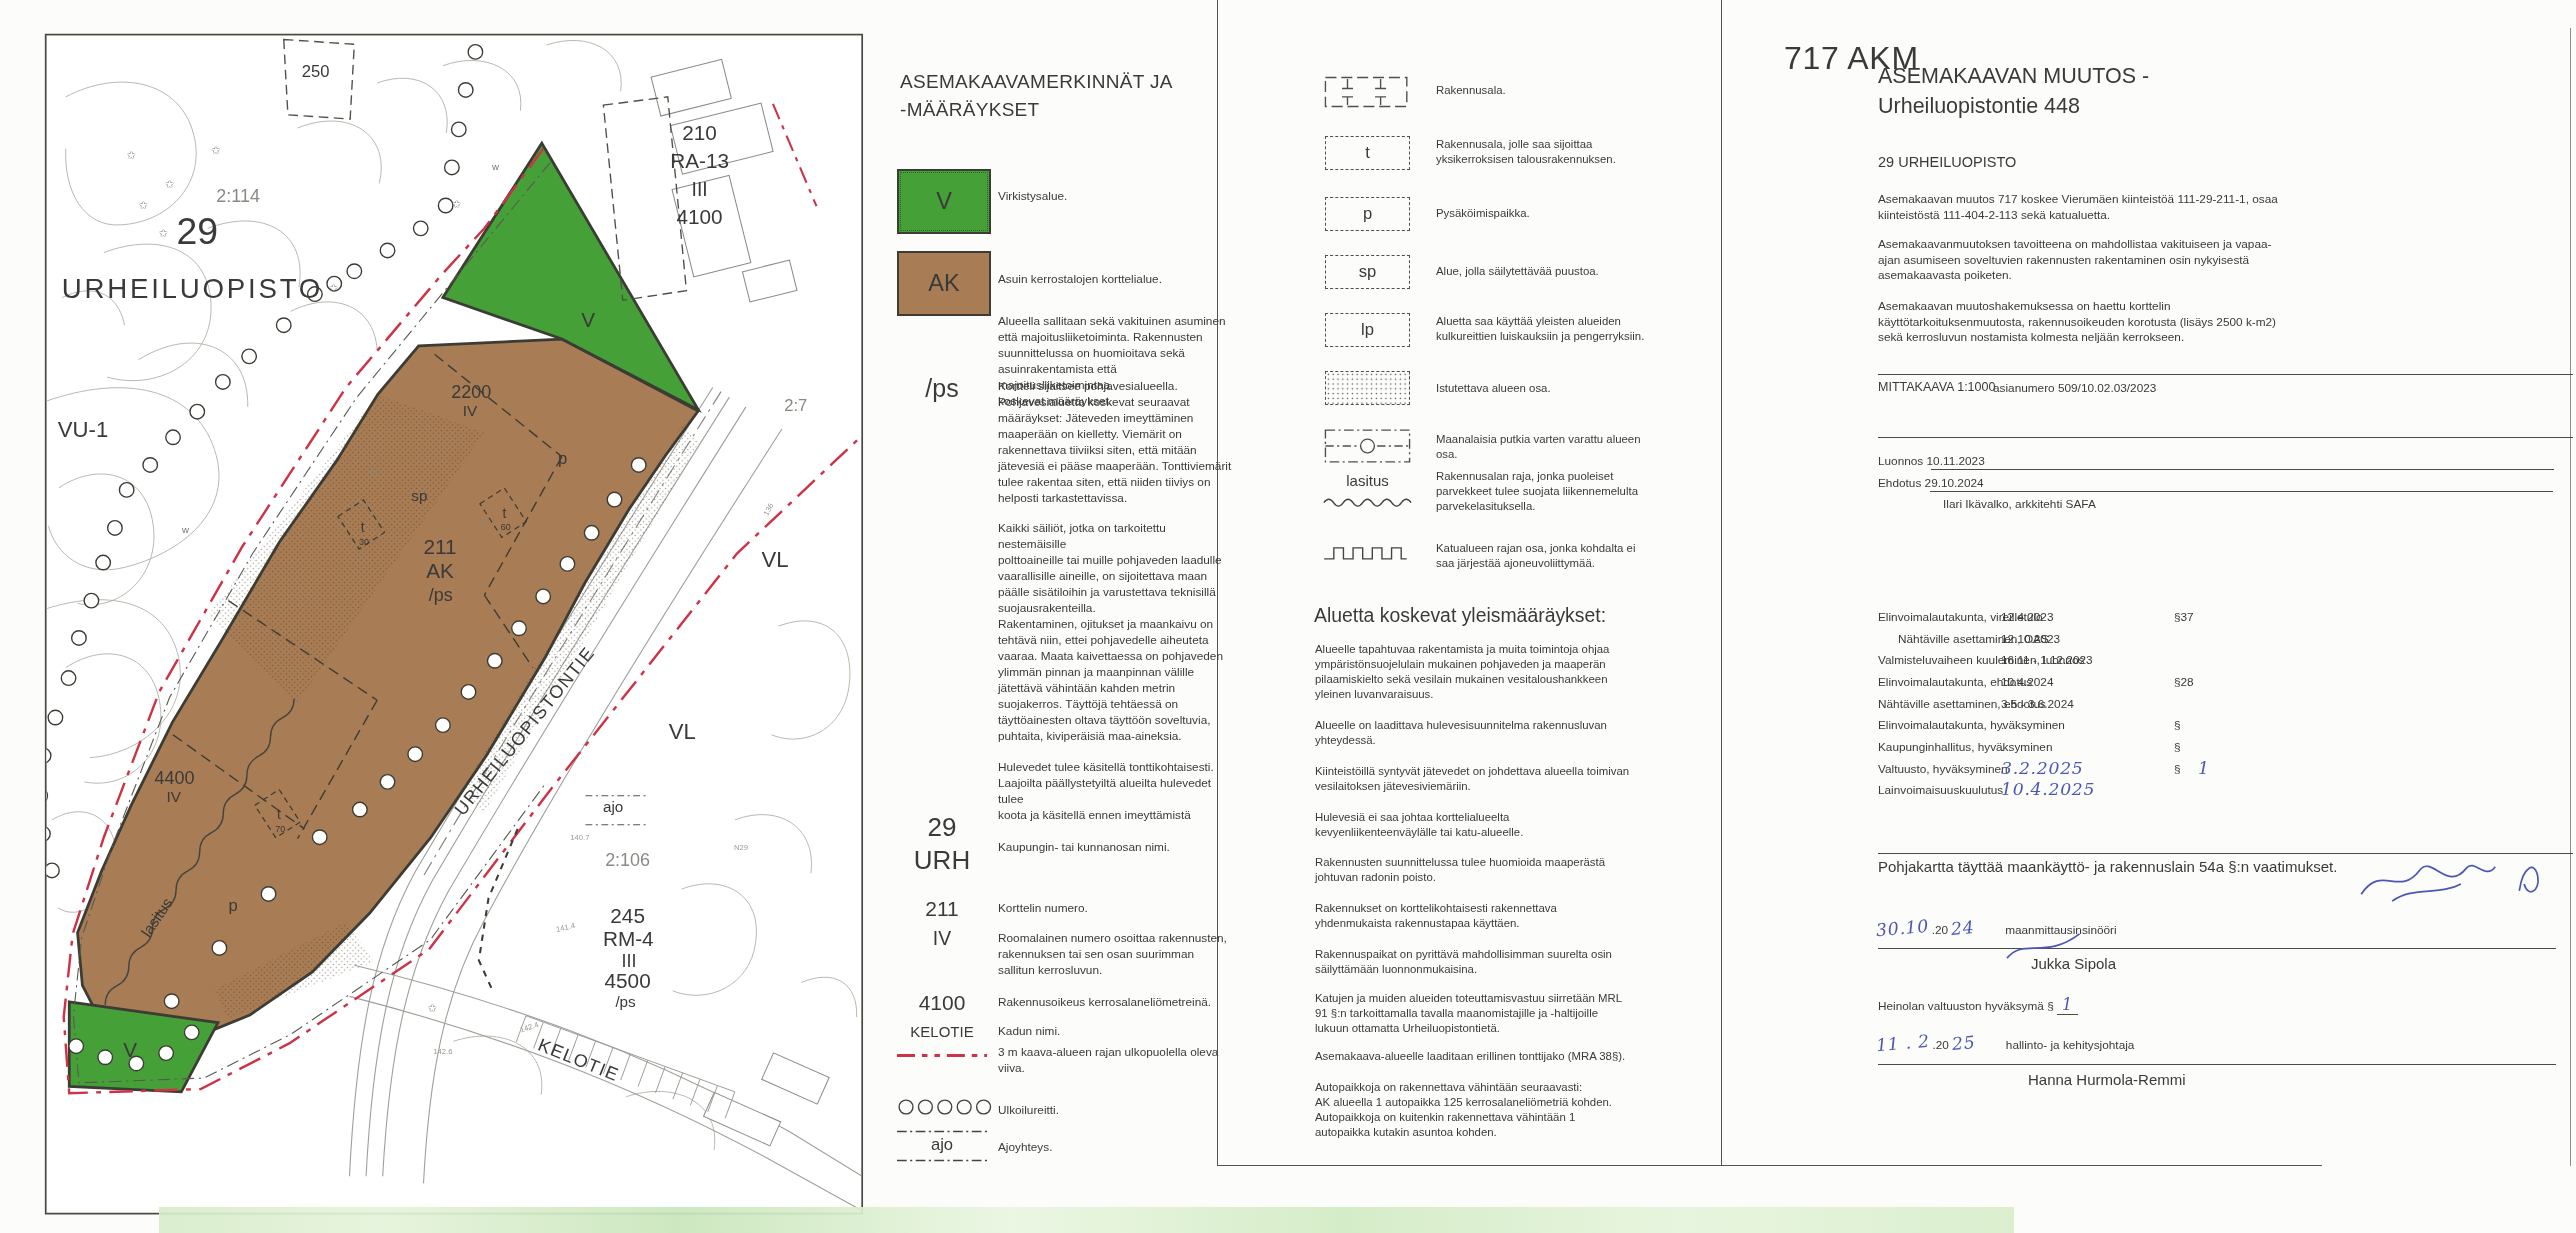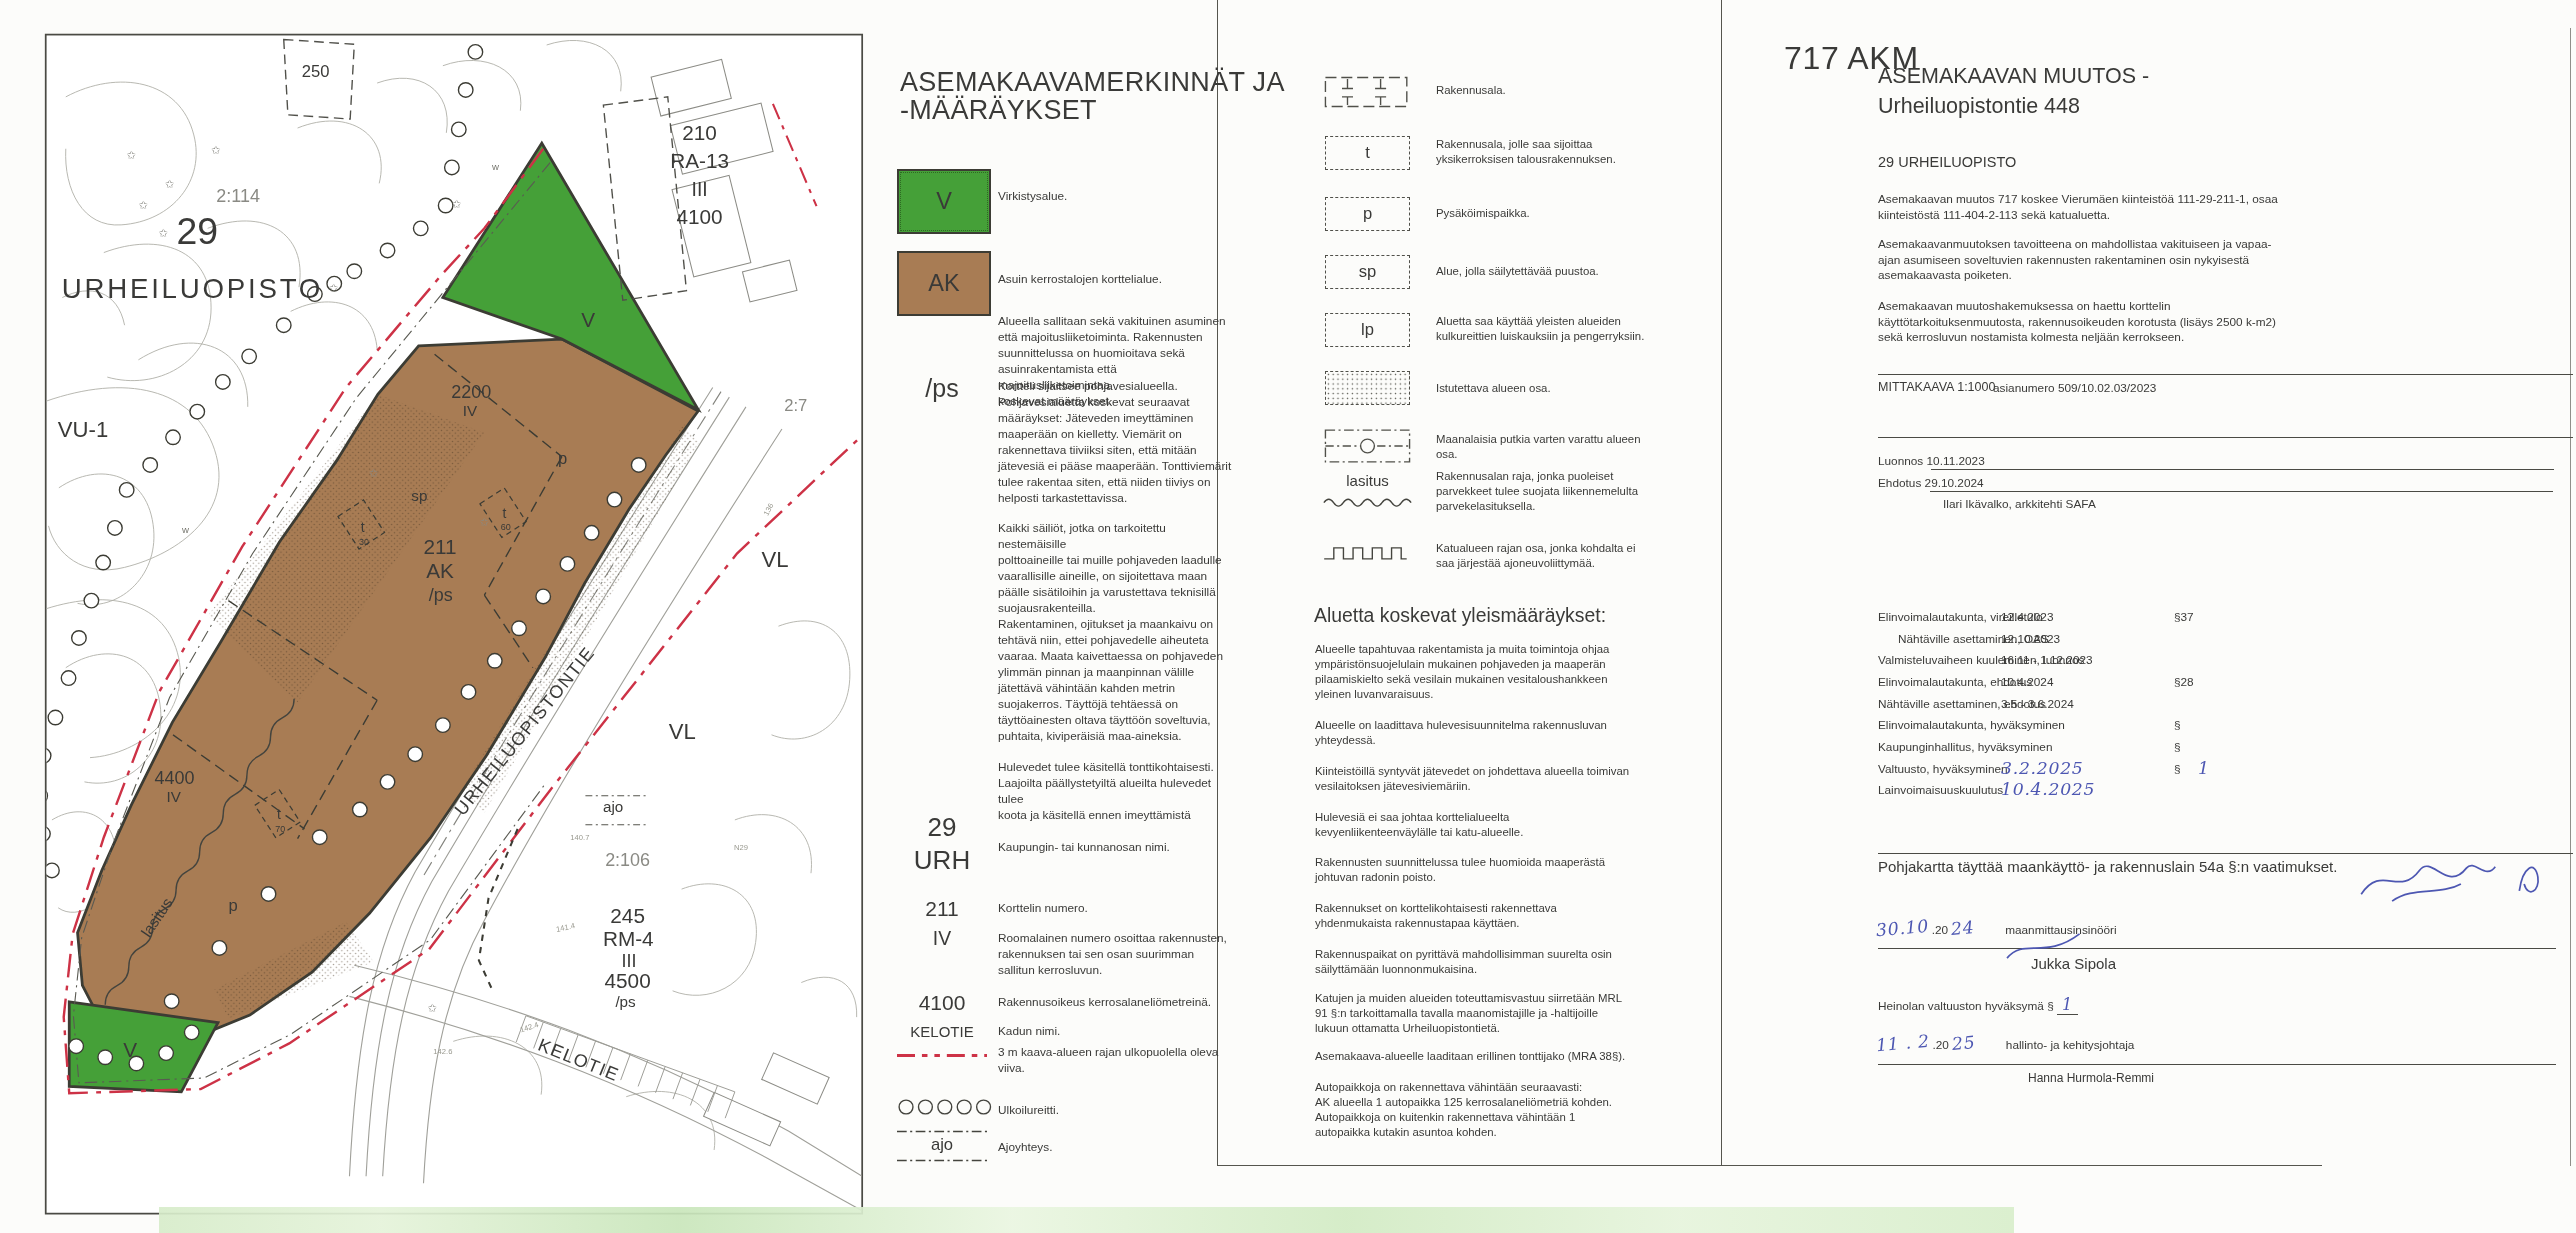--- a/index.html
+++ b/index.html
@@ -2,21 +2,21 @@
 <html style="font-size:11px"><head>
 <meta charset="utf-8">
 <style>
   html,body{margin:0;padding:0;background:#ffffff;}
   .sheet{position:relative;width:2576px;height:1233px;overflow:hidden;background:#fcfcfa;
          font-family:"Liberation Sans",sans-serif;color:#3a3a38;}
   .abs{position:absolute;}
   .t{position:absolute;white-space:pre-line;font-size:11.8px;line-height:16px;color:#3a3a38;}
   .t2{position:absolute;white-space:pre-line;font-size:11.4px;line-height:15px;color:#3a3a38;width:388px;}
   .tr{position:absolute;white-space:pre-line;font-size:11.8px;line-height:15.6px;color:#3a3a38;}
-  .col-title{position:absolute;font-size:27px;line-height:28px;white-space:pre-line;letter-spacing:0.3px;}
+  .col-title{position:absolute;font-size:19px;line-height:28px;white-space:pre-line;letter-spacing:0.3px;}
   .legend-sym{position:absolute;left:897px;width:90px;text-align:center;color:#3a3a38;}
   .areabox{position:absolute;left:897px;width:90px;height:61px;border:2.1px solid #3c3c34;
            display:flex;align-items:center;justify-content:center;font-size:23.5px;}
   .areabox .scallop{position:absolute;inset:1.4px;border:1.4px dotted rgba(20,40,10,.45);pointer-events:none;}
   .sym2{position:absolute;left:1321px;width:93px;height:40px;}
   .sym2 .bx{position:absolute;inset:2.8px 4.2px;border:1.4px dashed #50504a;display:flex;align-items:center;justify-content:center;font-size:16.6px;color:#3a3a38;}
   .dotfill{background-image:radial-gradient(#55554d 0.8px, transparent 1px);background-size:4.8px 4.8px;}
   .vline{position:absolute;width:1.4px;background:#55554e;}
   .hline{position:absolute;height:1.4px;background:#55554e;}
   .rule{position:absolute;height:1.4px;background:#4a4a44;}
@@ -540,17 +540,17 @@
     <span class="blank"><span class="hand" style="font-size:16px">1</span></span>
   </div>
 
   <div class="abs" style="left:1876px;top:1033px;display:flex;align-items:baseline;gap:2.8px">
     <span class="hand tilt">11 . 2</span>
     <span style="font-size:11.8px">.20</span>
     <span class="hand tilt">25</span>
     <span style="font-size:11.8px;margin-left:28px">hallinto- ja kehitysjohtaja</span>
   </div>
   <div class="rule" style="left:1878px;top:1064px;width:678px"></div>
-  <div class="abs" style="left:2028px;top:1071px;font-size:12px">Hanna Hurmola-Remmi</div>
+  <div class="abs" style="left:2028px;top:1071px;font-size:15px">Hanna Hurmola-Remmi</div>
 
   <div class="greenstrip"></div>
 </div>
 
 
 </body></html>

